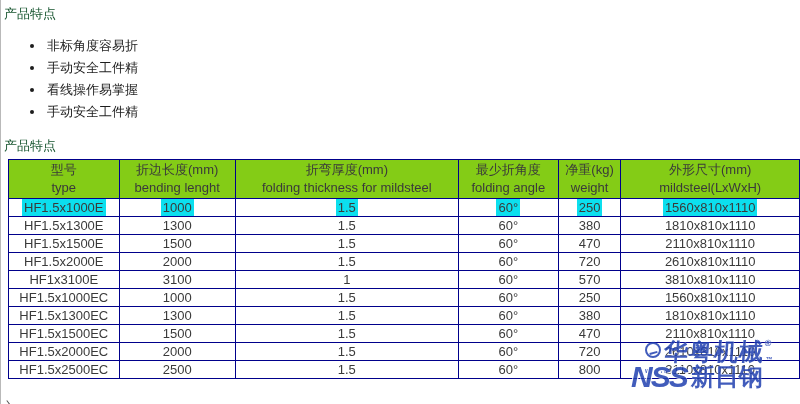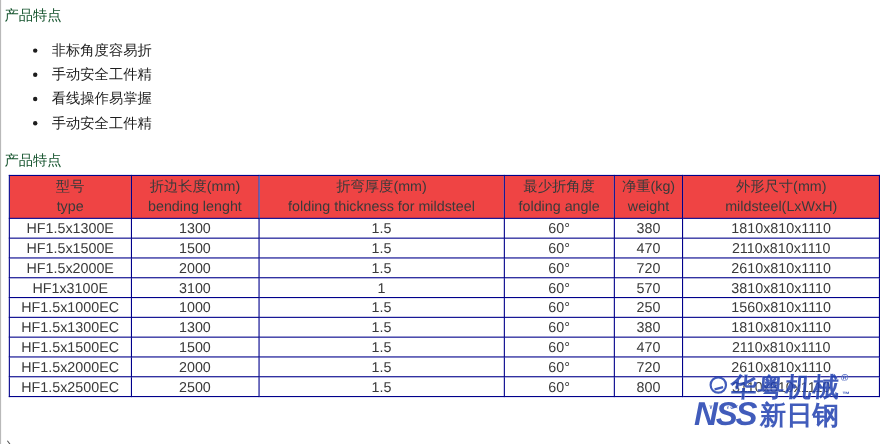--- a/index.html
+++ b/index.html
@@ -39,21 +39,21 @@
     font-size: 13px; color: #3a3a3a;
     text-align: center;
     font-weight: normal;
     padding: 0 2px;
     overflow: hidden;
     white-space: nowrap;
   }
   .spec-table thead th {
     height: 39px;
     line-height: 18px;
-    background: #ef4444;
+    background: #84cc16;
     margin-top: 28px;
   }
   .spec-table tbody td { height: 18px; }
   .hl {
     background: #0cdfee;
     padding: 1px 2px;
   }
   
   .watermark {
     position: absolute;
@@ -159,20 +159,28 @@
             <div>净重(kg)</div>
             <div>weight</div>
           </th>
           <th style="width: 189px;">
             <div>外形尺寸(mm)</div>
             <div>mildsteel(LxWxH)</div>
           </th>
         </tr>
       </thead>
     <tbody>
+        <tr>
+          <td><span class="hl" style="background: rgb(12, 223, 238);">HF1.5x1000E</span></td>
+          <td><span class="hl" style="background: rgb(12, 223, 238);">1000</span></td>
+          <td><span class="hl" style="background: rgb(12, 223, 238);">1.5</span></td>
+          <td><span class="hl" style="background: rgb(12, 223, 238);">60°</span></td>
+          <td><span class="hl" style="background: rgb(12, 223, 238);">250</span></td>
+          <td><span class="hl" style="background: rgb(12, 223, 238);">1560x810x1110</span></td>
+        </tr>
         <tr>
           <td><span>HF1.5x1300E</span></td>
           <td><span>1300</span></td>
           <td><span>1.5</span></td>
           <td><span>60°</span></td>
           <td><span>380</span></td>
           <td><span>1810x810x1110</span></td>
         </tr>
         <tr>
           <td><span>HF1.5x1500E</span></td>

